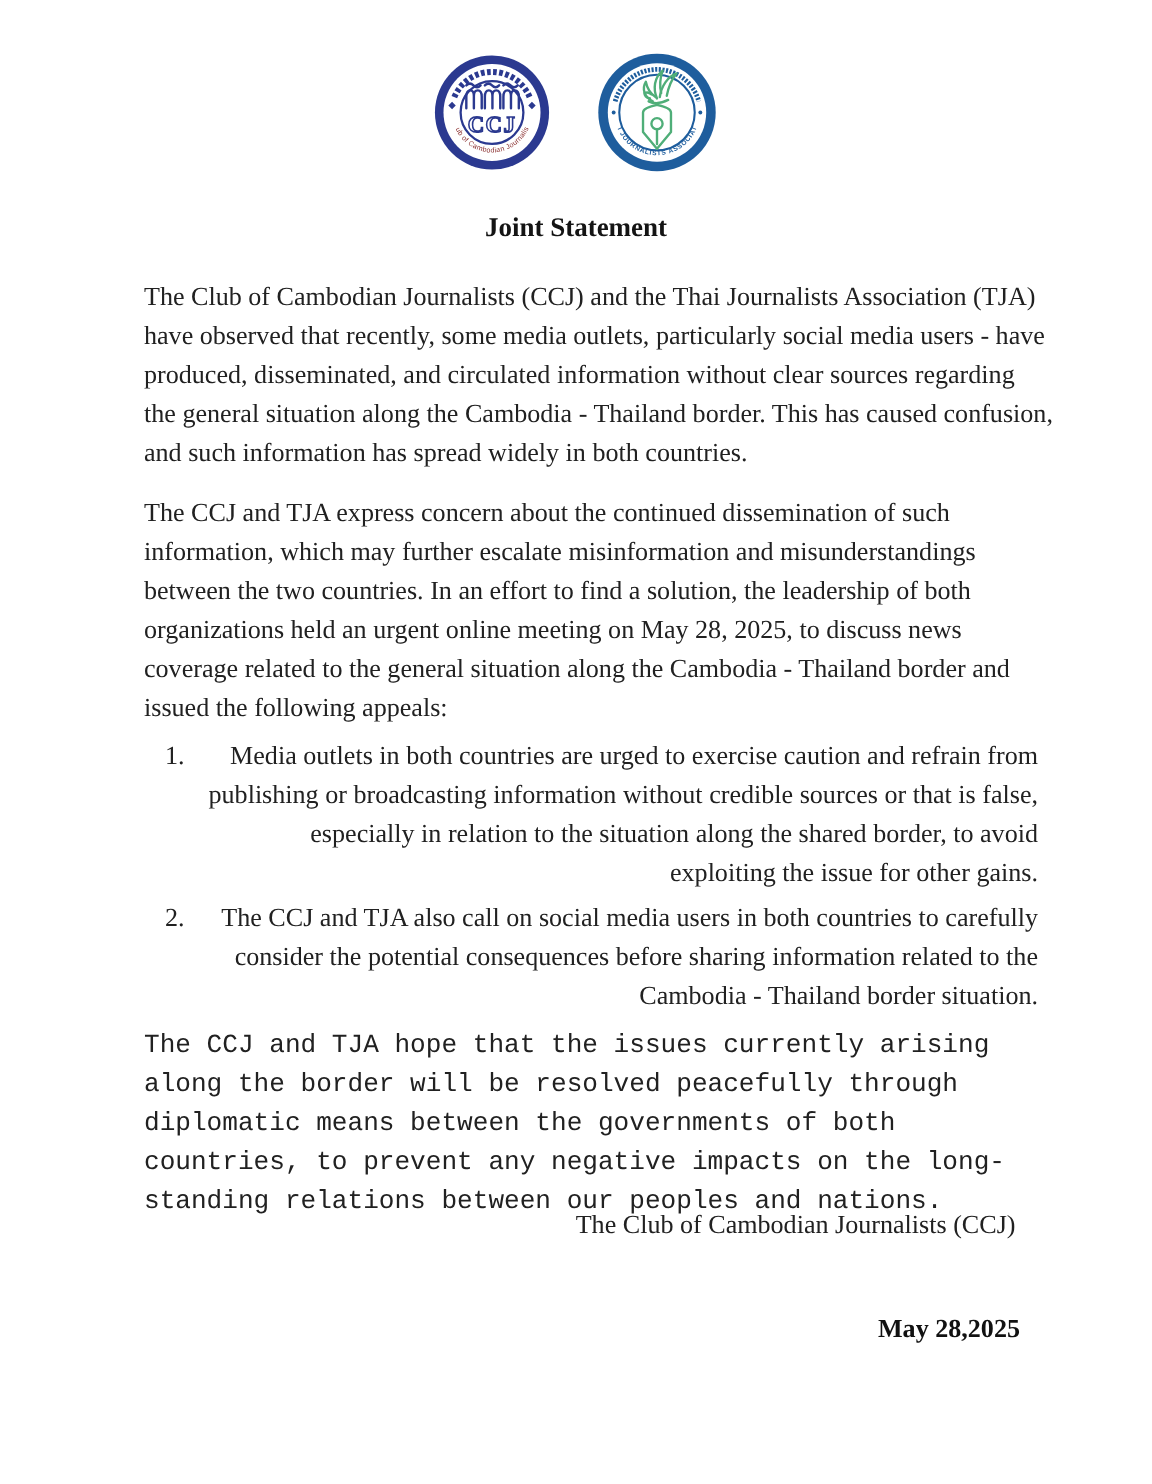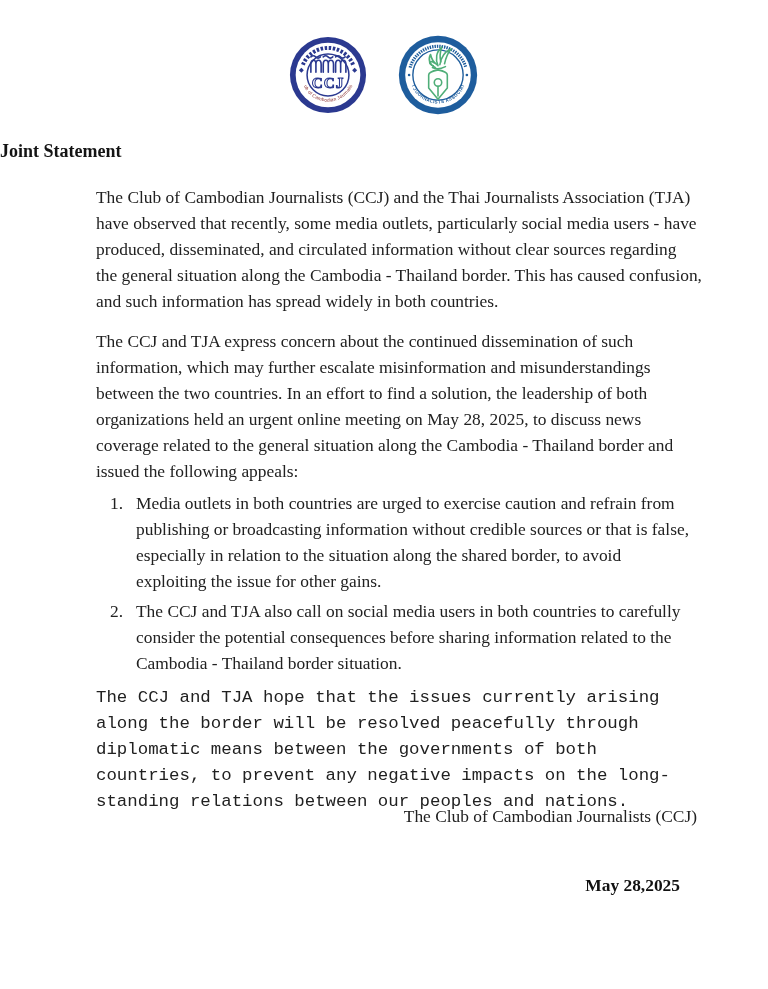--- a/index.html
+++ b/index.html
@@ -10,41 +10,41 @@
     font-family:"Liberation Serif","DejaVu Serif",serif;
     color:#1f1f1f;
     overflow:hidden;
   }
   .logos{
     position:absolute;top:34px;left:0;width:100%;
     display:flex;justify-content:center;align-items:center;gap:30px;
   }
   .title{
     position:absolute;top:141px;left:0;width:100%;
-    margin:0;
+    margin:0;text-align:center;
     font-size:18px;font-weight:700;color:#141414;
   }
   .para{
     position:absolute;left:88px;width:606px;
     margin:8px;font-size:17.4px;line-height:26px;
     color:#212121;
   }
   #p1{top:176px;}
   #p2{top:320px;}
   #p3{top:677px;font-family:Liberation Mono, monospace;}
   .appeal{
     position:absolute;left:110px;width:582px;
     display:flex;font-size:17.4px;line-height:26px;color:#212121;
   }
   .appeal .num{width:26px;flex:none;}
-  .appeal .atext{flex:1;}
+  .appeal .atext{flex:1;text-align:right;}
   #a1{top:490px;}
   #a2{top:598px;}
   .sig{
-    position:absolute;right:71px;text-align:right;
+    position:absolute;right:91px;text-align:right;
     font-size:17.4px;line-height:22px;color:#212121;
   }
   #s1{top:805px;}
   #s2{top:845px;}
   .date{
     position:absolute;right:88px;top:875px;text-align:center;
     font-size:17.4px;font-weight:700;color:#111111;
   }
   .badge-text{font-family:"Liberation Sans","DejaVu Sans",sans-serif;}
 </style>

